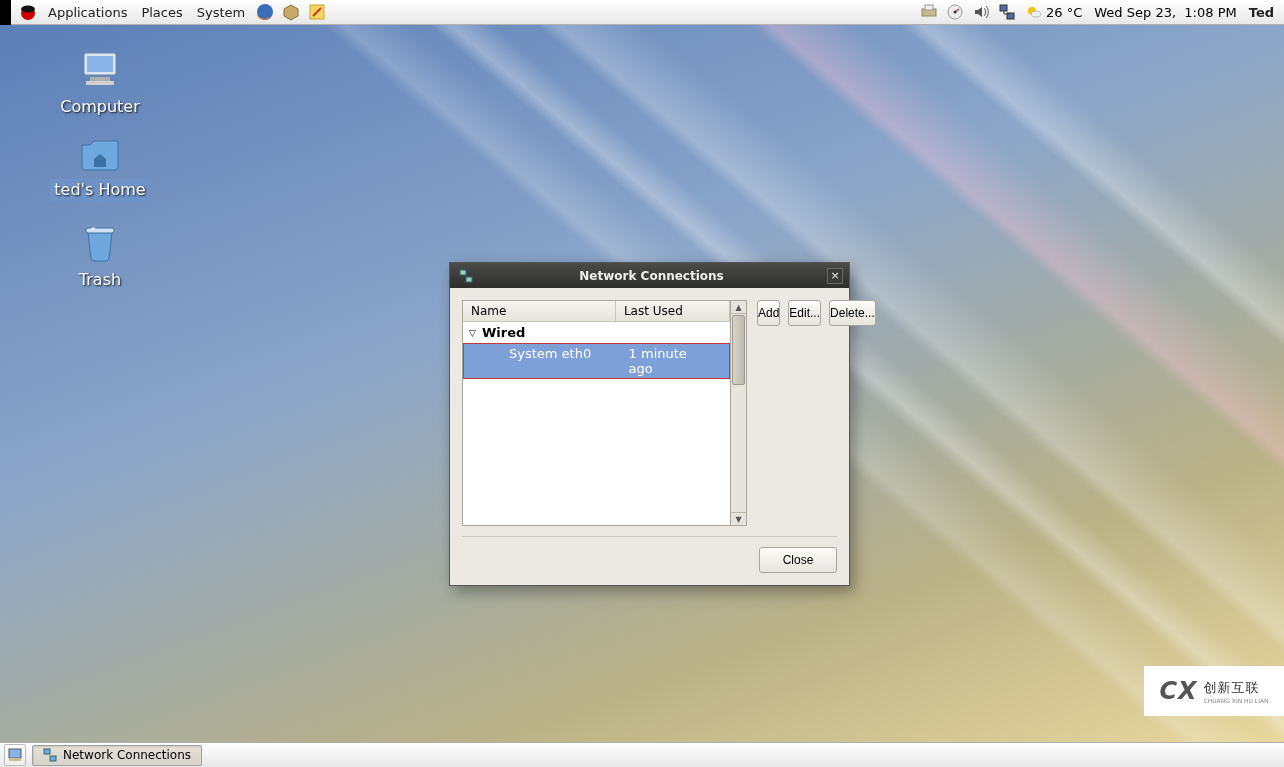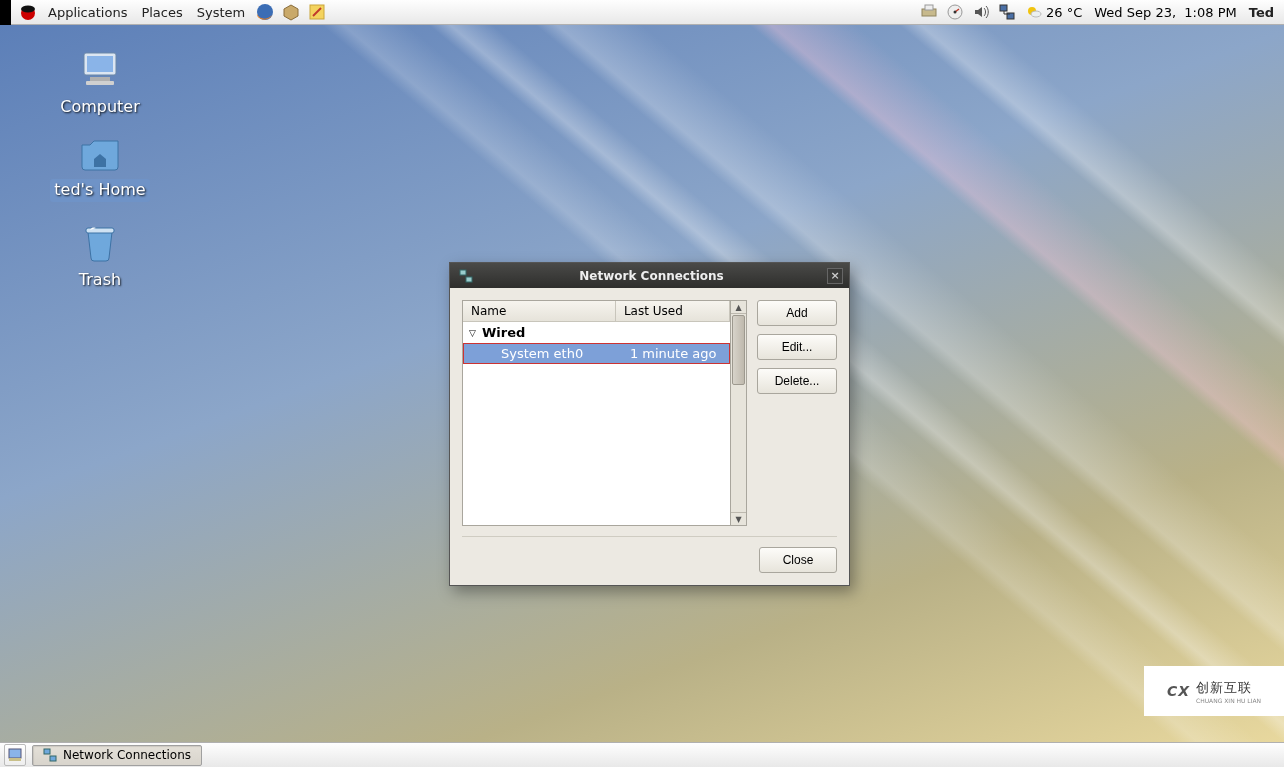--- a/index.html
+++ b/index.html
@@ -78,39 +78,39 @@
   .dlg-body { padding:12px 12px 4px 12px; display:flex; gap:10px; }
   .listwrap { flex:1; display:flex;border-radius:24px; }
   .listview {
     flex:1; background:#fff; border:1px solid #a9a69d; height:226px;
   }
   .listhead { display:flex; background:linear-gradient(#f6f4ee,#e6e3da); border-bottom:1px solid #c8c5bb;}
   .listhead div { padding:3px 8px; border-right:1px solid #c8c5bb; font-size:12px;}
   .col-name { flex:1.4; } .col-last { flex:1; }
   .group-row { display:flex; align-items:center; gap:6px; padding:3px 6px; font-weight:bold;}
   .group-row .tri { font-size:9px; }
-  .item-row { display:flex; padding:3px 0; }
+  .item-row { display:flex; padding:3px 8px; }
   .item-row.selected { background:#7da0d8; color:#fff; outline:1px solid #c33; outline-offset:-1px;}
   .item-row .n { flex:1.4; padding-left:38px;} .item-row .l { flex:1; padding-right:8px;}
   .vscroll { width:16px; background:#e7e4db; border:1px solid #a9a69d; border-left:none; position:relative;}
   .vscroll .thumb { position:absolute; left:1px; right:1px; top:14px; height:70px; background:linear-gradient(90deg,#d7d3ca,#bfb9ad); border:1px solid #9d998f; border-radius:2px;}
   .vscroll .arr { position:absolute; left:0; right:0; height:13px; display:flex;align-items:center;justify-content:center; font-size:8px; color:#555;}
   .vscroll .arr.up{top:0;border-bottom:1px solid #bdb9af;} .vscroll .arr.dn{bottom:0;border-top:1px solid #bdb9af;}
-  .btncol { width:80px; display:flex; flex-direction:column; gap:8px;}
+  .btncol { width:80px; display:flex; flex-direction:row; gap:8px;}
   .gbtn {
     height:26px; background:linear-gradient(#fdfcf9,#e7e4db);
     border:1px solid #a9a69d; border-radius:3px; font-size:12px;
   }
   .dlg-sep { margin:6px 12px 0; border:none; border-top:1px solid #cfccc2;}
   .dlg-foot { padding:10px 12px 12px; display:flex; justify-content:flex-end;}
   .dlg-foot .gbtn { width:78px; }
 
   
   .wm { position:absolute; right:0; bottom:26px; width:140px; height:50px; background:#fff; display:flex;align-items:center;justify-content:center; color:#555; font-size:11px; letter-spacing:1px;}
-  .wm b{font-size:14px; font-weight:bold; margin-right:6px; font-style:italic;}
+  .wm b{font-size:24px; font-weight:bold; margin-right:6px; font-style:italic;}
 </style>
 </head>
 <body>
 
 <div class="top-panel">
   <span class="panel-icon redhat-icon">
     <svg width="18" height="18" viewBox="0 0 18 18">
         <circle cx="9" cy="10" r="7" fill="#c00"></circle>
         <ellipse cx="9" cy="6" rx="7" ry="3.5" fill="#111"></ellipse>
       </svg>

